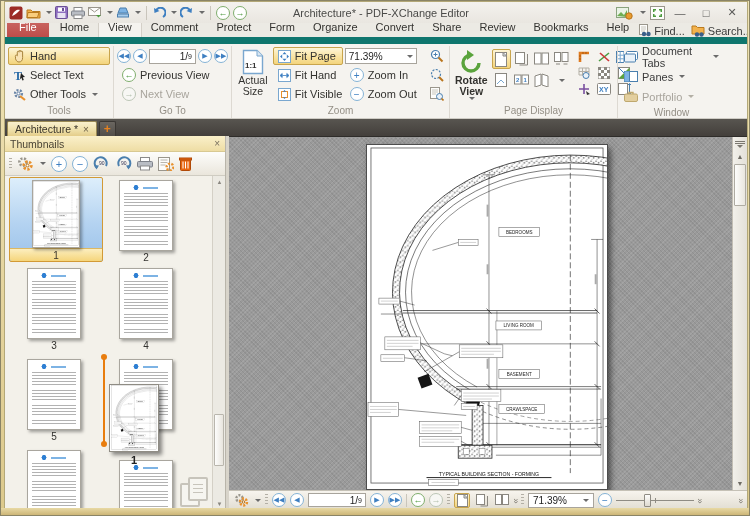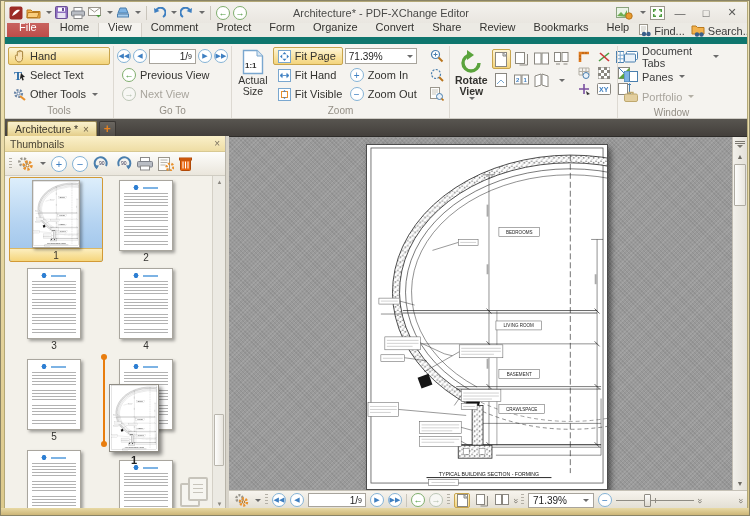--- a/index.html
+++ b/index.html
@@ -605,20 +605,21 @@
                 </svg>
               </span>
           <span class="pdb">
                 <svg width="13" height="12">
                   <rect x="0.5" y="0.5" width="9" height="11" fill="#fff" stroke="#8a8780"></rect>
                   <path d="M11.5,1 v10 M10,2 l1.5,-1.5 1.5,1.5 M10,10 l1.5,1.5 1.5,-1.5" stroke="#4a7fae" fill="none"></path>
                 </svg>
               </span>
         </div>
       </div>
+      <div class="grp-label">Page Display</div>
     </div>
 
     <div class="grp" style="width:108px;">
       <div class="rrows">
         <div class="wrow">
           <span class="ic">
                 <svg width="14" height="12">
                   <rect x="2.5" y="0.5" width="11" height="8" rx="1" fill="#fff" stroke="#4a7fae"></rect>
                   <rect x="0.5" y="3" width="11" height="8" rx="1" fill="#eaf2f9" stroke="#4a7fae"></rect>
                 </svg>

